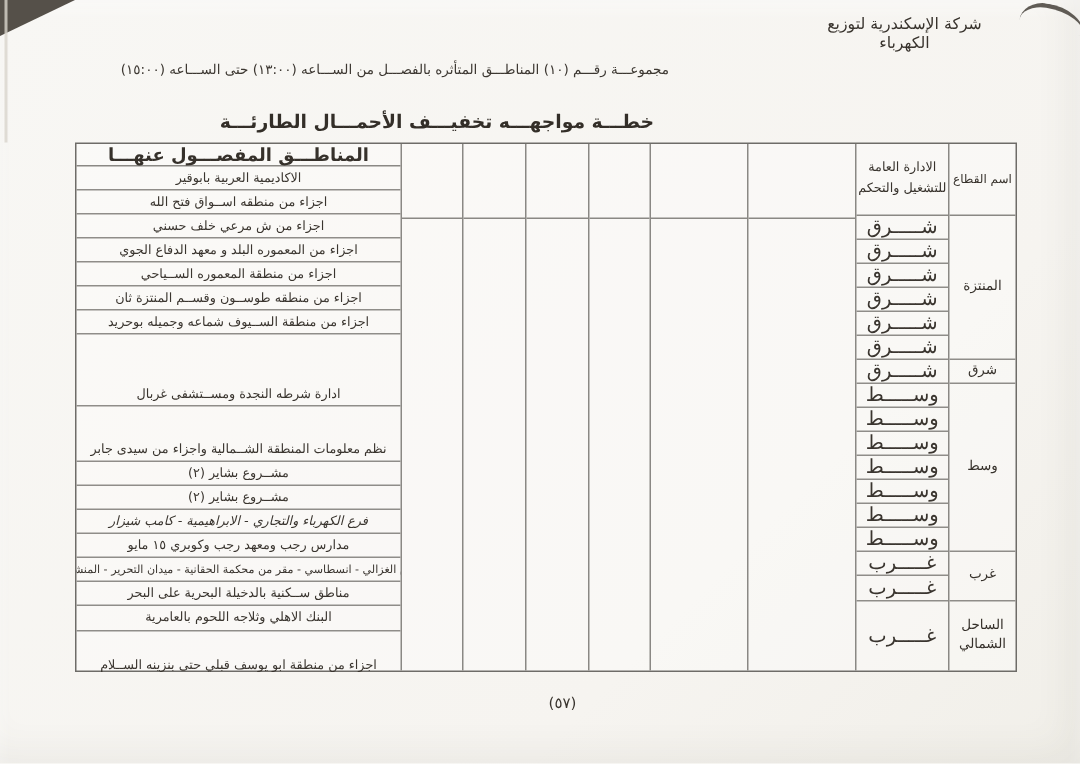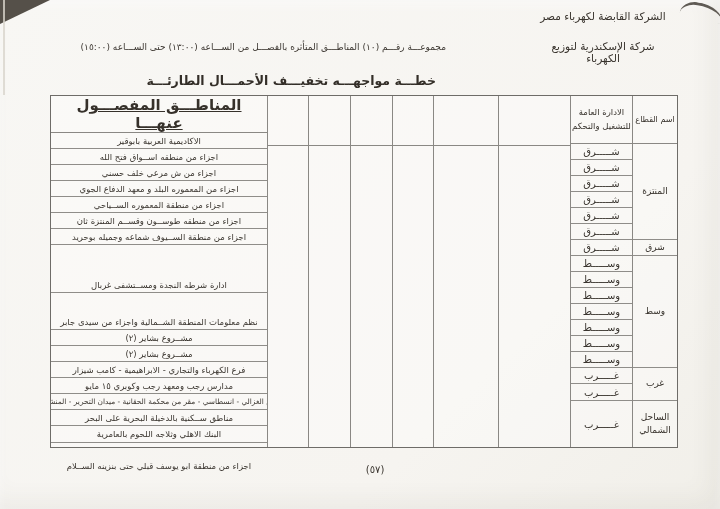--- a/index.html
+++ b/index.html
@@ -31,45 +31,44 @@
     background:rgba(255,255,255,.35);}
   .col{box-sizing:border-box;border-right:1px solid #8a8884;display:flex;flex-direction:column;}
   .col:last-child{border-right:none;}
   .c-areas{width:217px;}
   .c-e1{width:41px;} .c-e2{width:42px;} .c-e3{width:42px;}
   .c-e4{width:41px;} .c-e5{width:65px;} .c-e6{width:72px;}
   .c-ctrl{width:62px;} .c-sec{flex:1;}
   .hcell{height:50px;box-sizing:border-box;border-bottom:1px solid #8a8884;
     display:flex;flex-direction:column;align-items:center;justify-content:center;
     direction:rtl;text-align:center;}
-  .areas-h{font-size:15px;font-weight:bold;color:#36312b;text-decoration:underline;}
+  .areas-h{font-size:12px;font-weight:bold;color:#36312b;}
   .ctrl-h{font-size:8.5px;line-height:1.55;}
   .sec-h{font-size:8px;}
   .body{flex:1;display:flex;flex-direction:column;}
   .bcell{box-sizing:border-box;border-bottom:1px solid #8f8d89;
     display:flex;align-items:center;justify-content:center;direction:rtl;
     text-align:center;overflow:hidden;white-space:nowrap;}
   .bcell:last-child{border-bottom:none;}
   .area{font-size:8.5px;color:#3a352f;}
   .area.tiny{font-size:7.4px;}
-  .ctrl{font-size:10px;color:#3a352f;}
+  .ctrl{font-size:13px;color:#3a352f;}
   .sec{font-size:9px;flex-direction:column;line-height:1.5;color:#36312b;}
   .footer{position:absolute;top:464px;left:325px;width:100px;text-align:center;
     font-size:10px;color:#3a352f;}
 </style>
 </head>
 <body>
 
 <div class="page">
   <div class="corner-tl"></div>
   <div class="corner-tr"></div>
   <div class="edge-l"></div>
 
   <div class="company">
-    <div class="l1">الشركة القابضة لكهرباء مصر</div>
     <div class="l2">شركة الإسكندرية لتوزيع الكهرباء</div>
   </div>
 
   <div class="group-line">مجموعـــة رقـــم (١٠) المناطـــق المتأثره بالفصـــل من الســـاعه (١٣:٠٠) حتى الســـاعه (١٥:٠٠)</div>
   <div class="title">خطـــة مواجهـــه تخفيـــف الأحمـــال الطارئـــة</div>
 
   <div class="table">
     <div class="col c-areas">
       <div class="hcell areas-h">المناطـــق المفصـــول عنهـــا</div>
       <div class="body">
@@ -77,21 +76,21 @@
           <div class="bcell area" style="height: 16px;">اجزاء من منطقه اســواق فتح الله</div>
           <div class="bcell area" style="height: 16px;">اجزاء من ش مرعي خلف حسني</div>
           <div class="bcell area" style="height: 16px;">اجزاء من المعموره البلد و معهد الدفاع الجوي</div>
           <div class="bcell area" style="height: 16px;">اجزاء من منطقة المعموره الســياحي</div>
           <div class="bcell area" style="height: 16px;">اجزاء من منطقه طوســون وقســم المنتزة ثان</div>
           <div class="bcell area" style="height: 16px;">اجزاء من منطقة الســيوف شماعه وجميله بوحريد</div>
           <div class="bcell area" style="height: 16px; margin-top: 32px;">ادارة شرطه النجدة ومســتشفى غربال</div>
           <div class="bcell area" style="height: 16px; margin-top: 21px;">نظم معلومات المنطقة الشــمالية واجزاء من سيدى جابر</div>
           <div class="bcell area" style="height: 16px;">مشــروع بشاير (٢)</div>
           <div class="bcell area" style="height: 16px;">مشــروع بشاير (٢)</div>
-          <div class="bcell area" style="height: 16px;">فرع الكهرباء والتجاري - الابراهيمية - كامب شيزار</div>
+          <div class="bcell area" style="height: 16px; font-style: italic;">فرع الكهرباء والتجاري - الابراهيمية - كامب شيزار</div>
           <div class="bcell area" style="height: 16px;">مدارس رجب ومعهد رجب وكوبري ١٥ مايو</div>
           <div class="bcell area tiny" style="height: 16px;">ش الغزالي - انسطاسي - مقر من محكمة الحقانية - ميدان التحرير - المنشية</div>
           <div class="bcell area" style="height: 16px;">مناطق ســكنية بالدخيلة البحرية على البحر</div>
           <div class="bcell area" style="height: 17px;">البنك الاهلي وثلاجه اللحوم بالعامرية</div>
           <div class="bcell area" style="height: 46px;">اجزاء من منطقة ابو يوسف قبلي حتى بنزينه الســلام</div>
         </div>
     </div>
     <div class="col c-e1">
       <div class="hcell"></div>
       <div class="body"></div>

